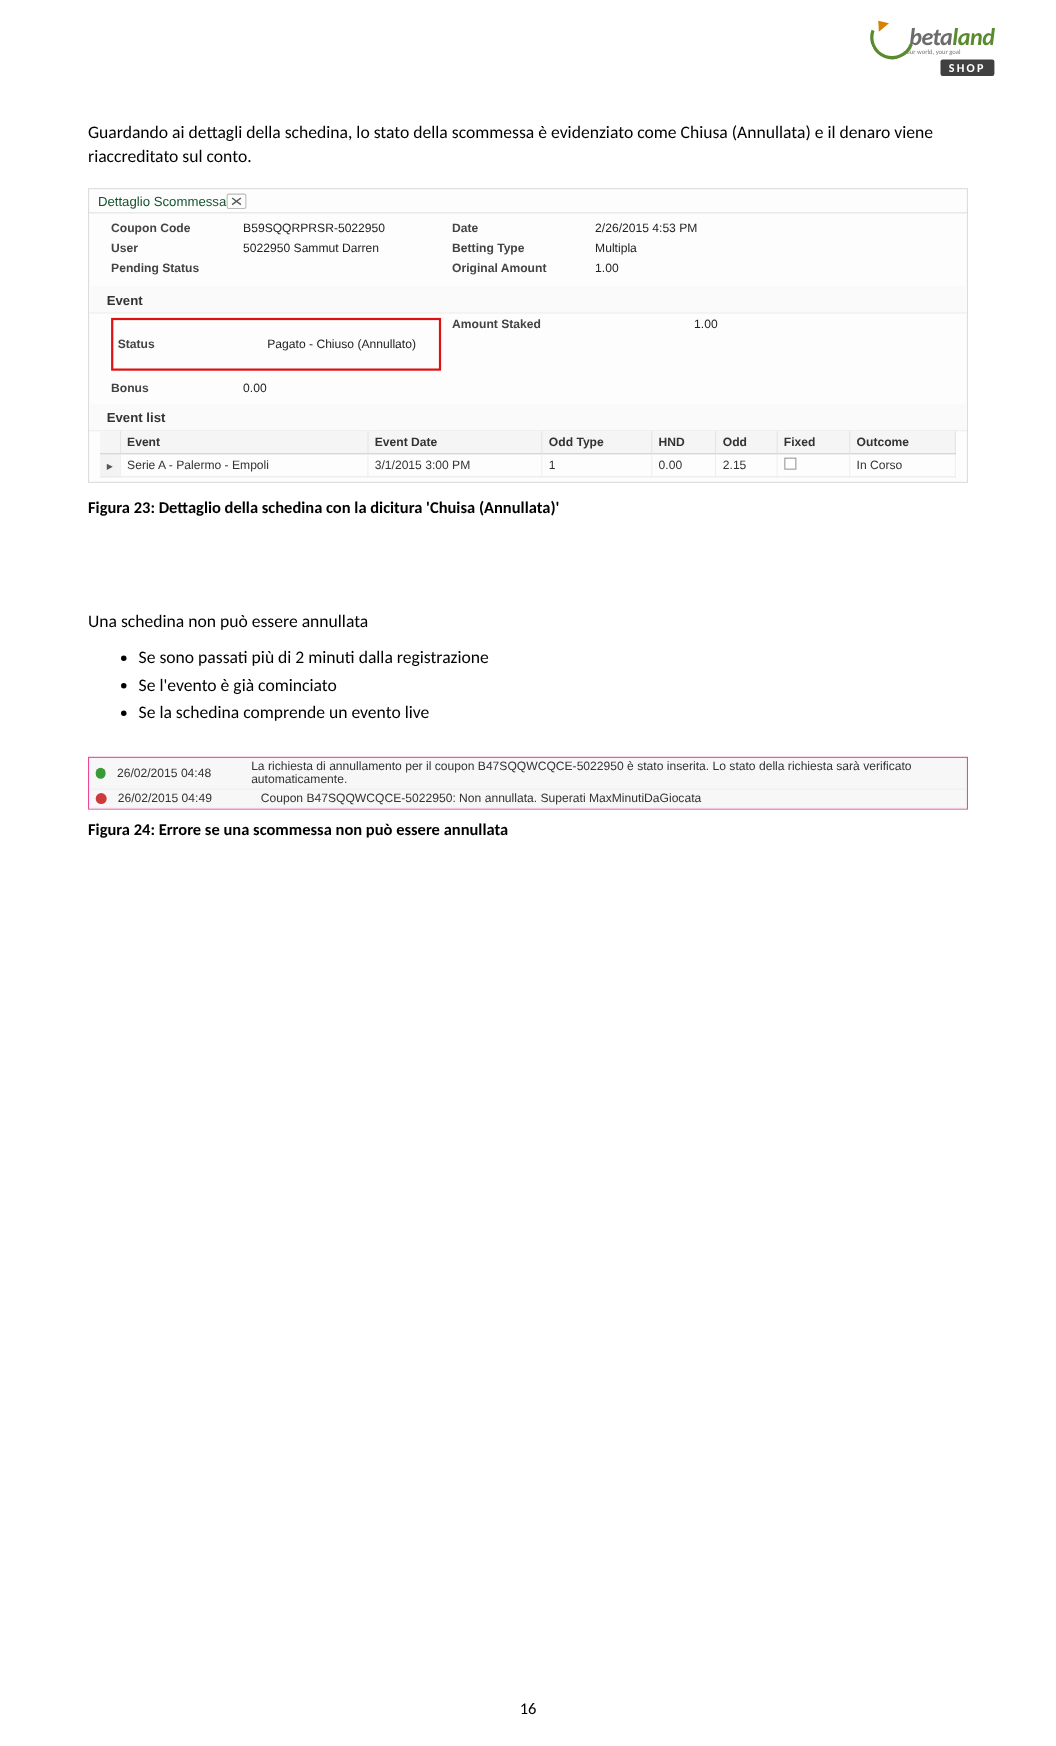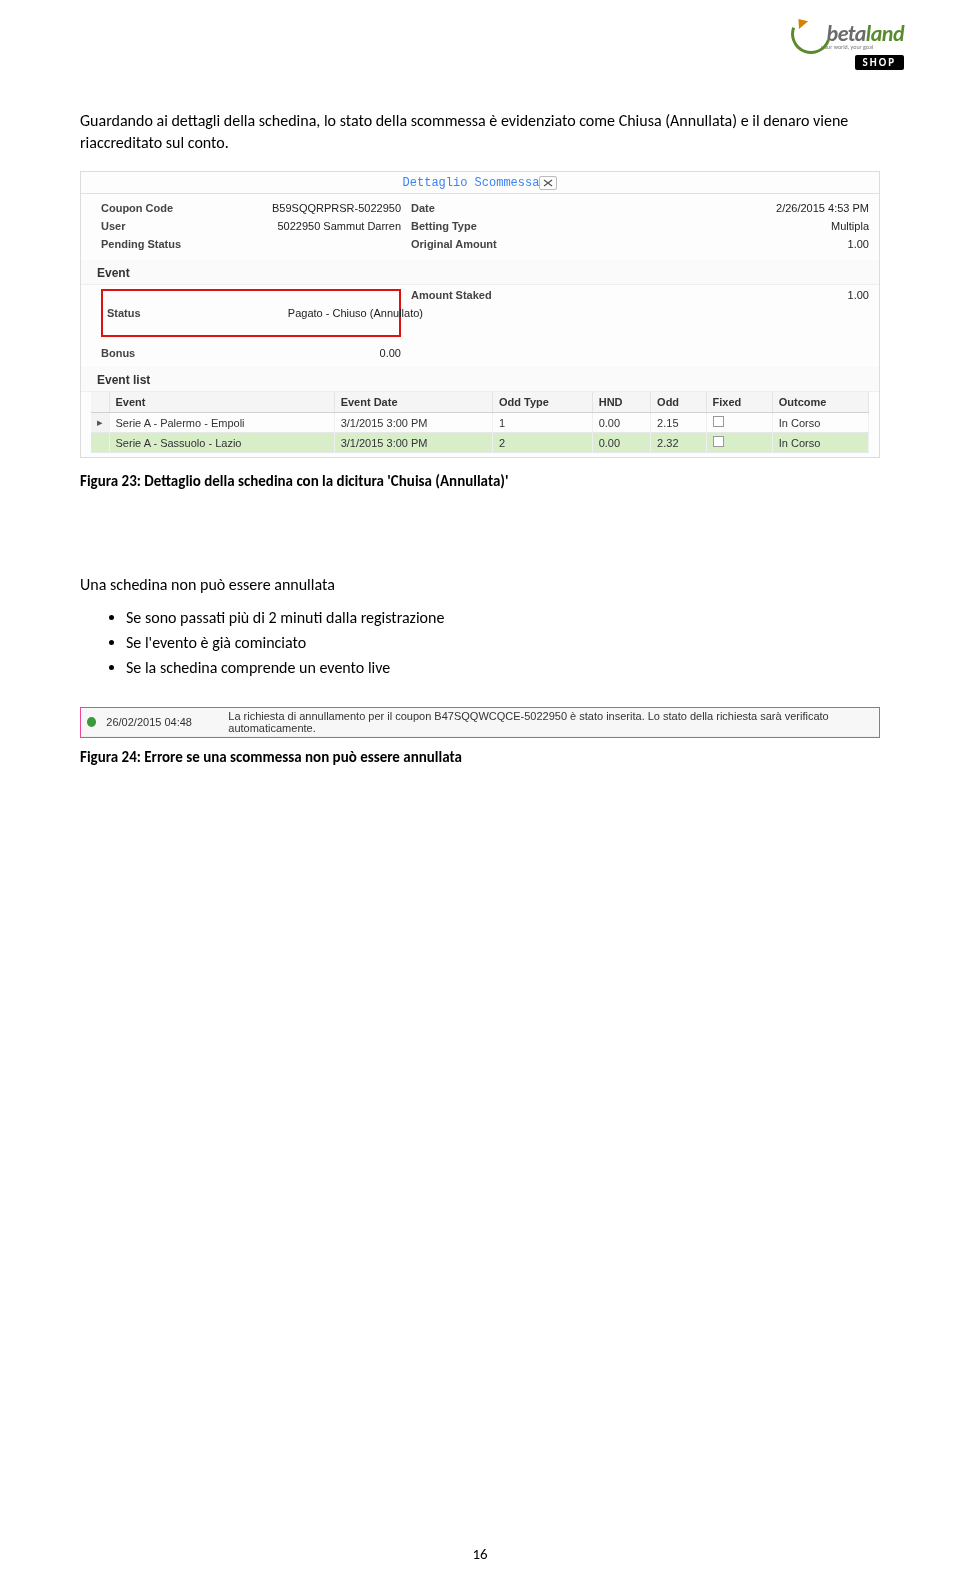--- a/index.html
+++ b/index.html
@@ -48,21 +48,21 @@
     border-right:6px solid transparent;
     border-bottom:8px solid #d98000;
     top:-6px; left:4px; transform:rotate(-40deg);
   }
   .logo-beta { color:#6b6b6b; font-weight:bold; font-style:italic; }
   .logo-land { color:#5a8a2e; font-weight:bold; font-style:italic; }
   .logo-tag { font-size:6px; color:#777; margin-top:-4px; text-align:center; }
   .logo-shop {
     display:inline-block;
     margin-top:2px;
-    background:#000000;
+    background:#404040;
     color:#fff;
     font-size:11px;
     font-weight:bold;
     padding:1px 8px;
     border-radius:2px;
     letter-spacing:2px;
     text-align:center;
   }
   .content { margin-top: 90px; }
   .para { font-size: 16px; line-height: 1.35; margin-bottom: 12px; }
@@ -71,46 +71,45 @@
   .shot-panel {
     margin-top: 18px;
     width: 100%;
     background: #fdfdfd;
     border: 1px solid #dcdcdc;
     font-family: Arial, sans-serif;
     font-size: 11px;
     color: #333;
   }
   .win-title {
-    display:flex; justify-content:center; align-items:center;
+    display:flex; justify-content:flex-start; align-items:center;
     padding: 4px 8px 3px 8px;
-    color:#3b82f6; font-size:12px;
+    color:#14532d; font-size:12px;
     border-bottom:1px solid #e0e0e0;
-    font-family:Liberation Mono, monospace;
   }
   .close-x {
     width:18px;height:14px;border:1px solid #bbb;border-radius:2px;
     display:flex;align-items:center;justify-content:center;
     font-size:10px;color:#555;font-family:Arial;
   }
   .sect-hdr {
     padding: 6px 10px 4px 16px;
     font-weight:bold; font-size:12px; color:#333;
     background:#fafafa;
     border-bottom:1px solid #eee;
   }
   .kv-grid {
     display:grid;
     grid-template-columns: 110px 180px 120px 1fr;
     column-gap: 10px;
     row-gap: 6px;
     padding: 8px 10px 10px 20px;
   }
   .kv-label { font-weight:bold; color:#444; white-space:nowrap; }
-  .kv-val { color:#222;text-align:right; }
+  .kv-val { color:#222; }
   .status-border {
     border:2px solid #d11;
     display:grid;
     grid-template-columns: 110px 180px;
     column-gap:26px;
     align-items:center;
     padding: 16px 4px;
     margin-bottom:2px;
   }
   .ev-wrap {
@@ -241,30 +240,20 @@
             <tr>
               <td class="marker row-head">▸</td>
               <td>Serie A - Palermo - Empoli</td>
               <td>3/1/2015 3:00 PM</td>
               <td>1</td>
               <td>0.00</td>
               <td>2.15</td>
               <td><span class="chk"></span></td>
               <td>In Corso</td>
             </tr>
-            <tr class="row-green">
-              <td class="marker row-head"></td>
-              <td>Serie A - Sassuolo - Lazio</td>
-              <td>3/1/2015 3:00 PM</td>
-              <td>2</td>
-              <td>0.00</td>
-              <td>2.32</td>
-              <td><span class="chk"></span></td>
-              <td>In Corso</td>
-            </tr>
           </tbody>
       </table>
     </div>
   </div>
 
   <p class="caption">Figura 23: Dettaglio della schedina con la dicitura 'Chuisa (Annullata)'</p>
 
   <div class="block-gap"></div>
   <div class="block-gap"></div>
 
@@ -274,19 +263,24 @@
       <li>Se l'evento è già cominciato</li>
       <li>Se la schedina comprende un evento live</li>
     </ul>
 
   <div class="log-strip" id="log-strip">
       <div class="log-row">
         <span class="dot dot-green"></span>
         <span class="log-ts">26/02/2015 04:48</span>
         <span>La richiesta di annullamento per il coupon B47SQQWCQCE-5022950 è stato inserita. Lo stato della richiesta sarà verificato automaticamente.</span>
       </div>
+      <div class="log-row">
+        <span class="dot dot-red"></span>
+        <span class="log-ts">26/02/2015 04:49</span>
+        <span>Coupon B47SQQWCQCE-5022950: Non annullata. Superati MaxMinutiDaGiocata</span>
+      </div>
     </div>
 
   <p class="caption" style="margin-top:10px">Figura 24: Errore se una scommessa non può essere annullata</p>
 
 </div>
 
 <div class="page-num">16</div>
 
 </body></html>

